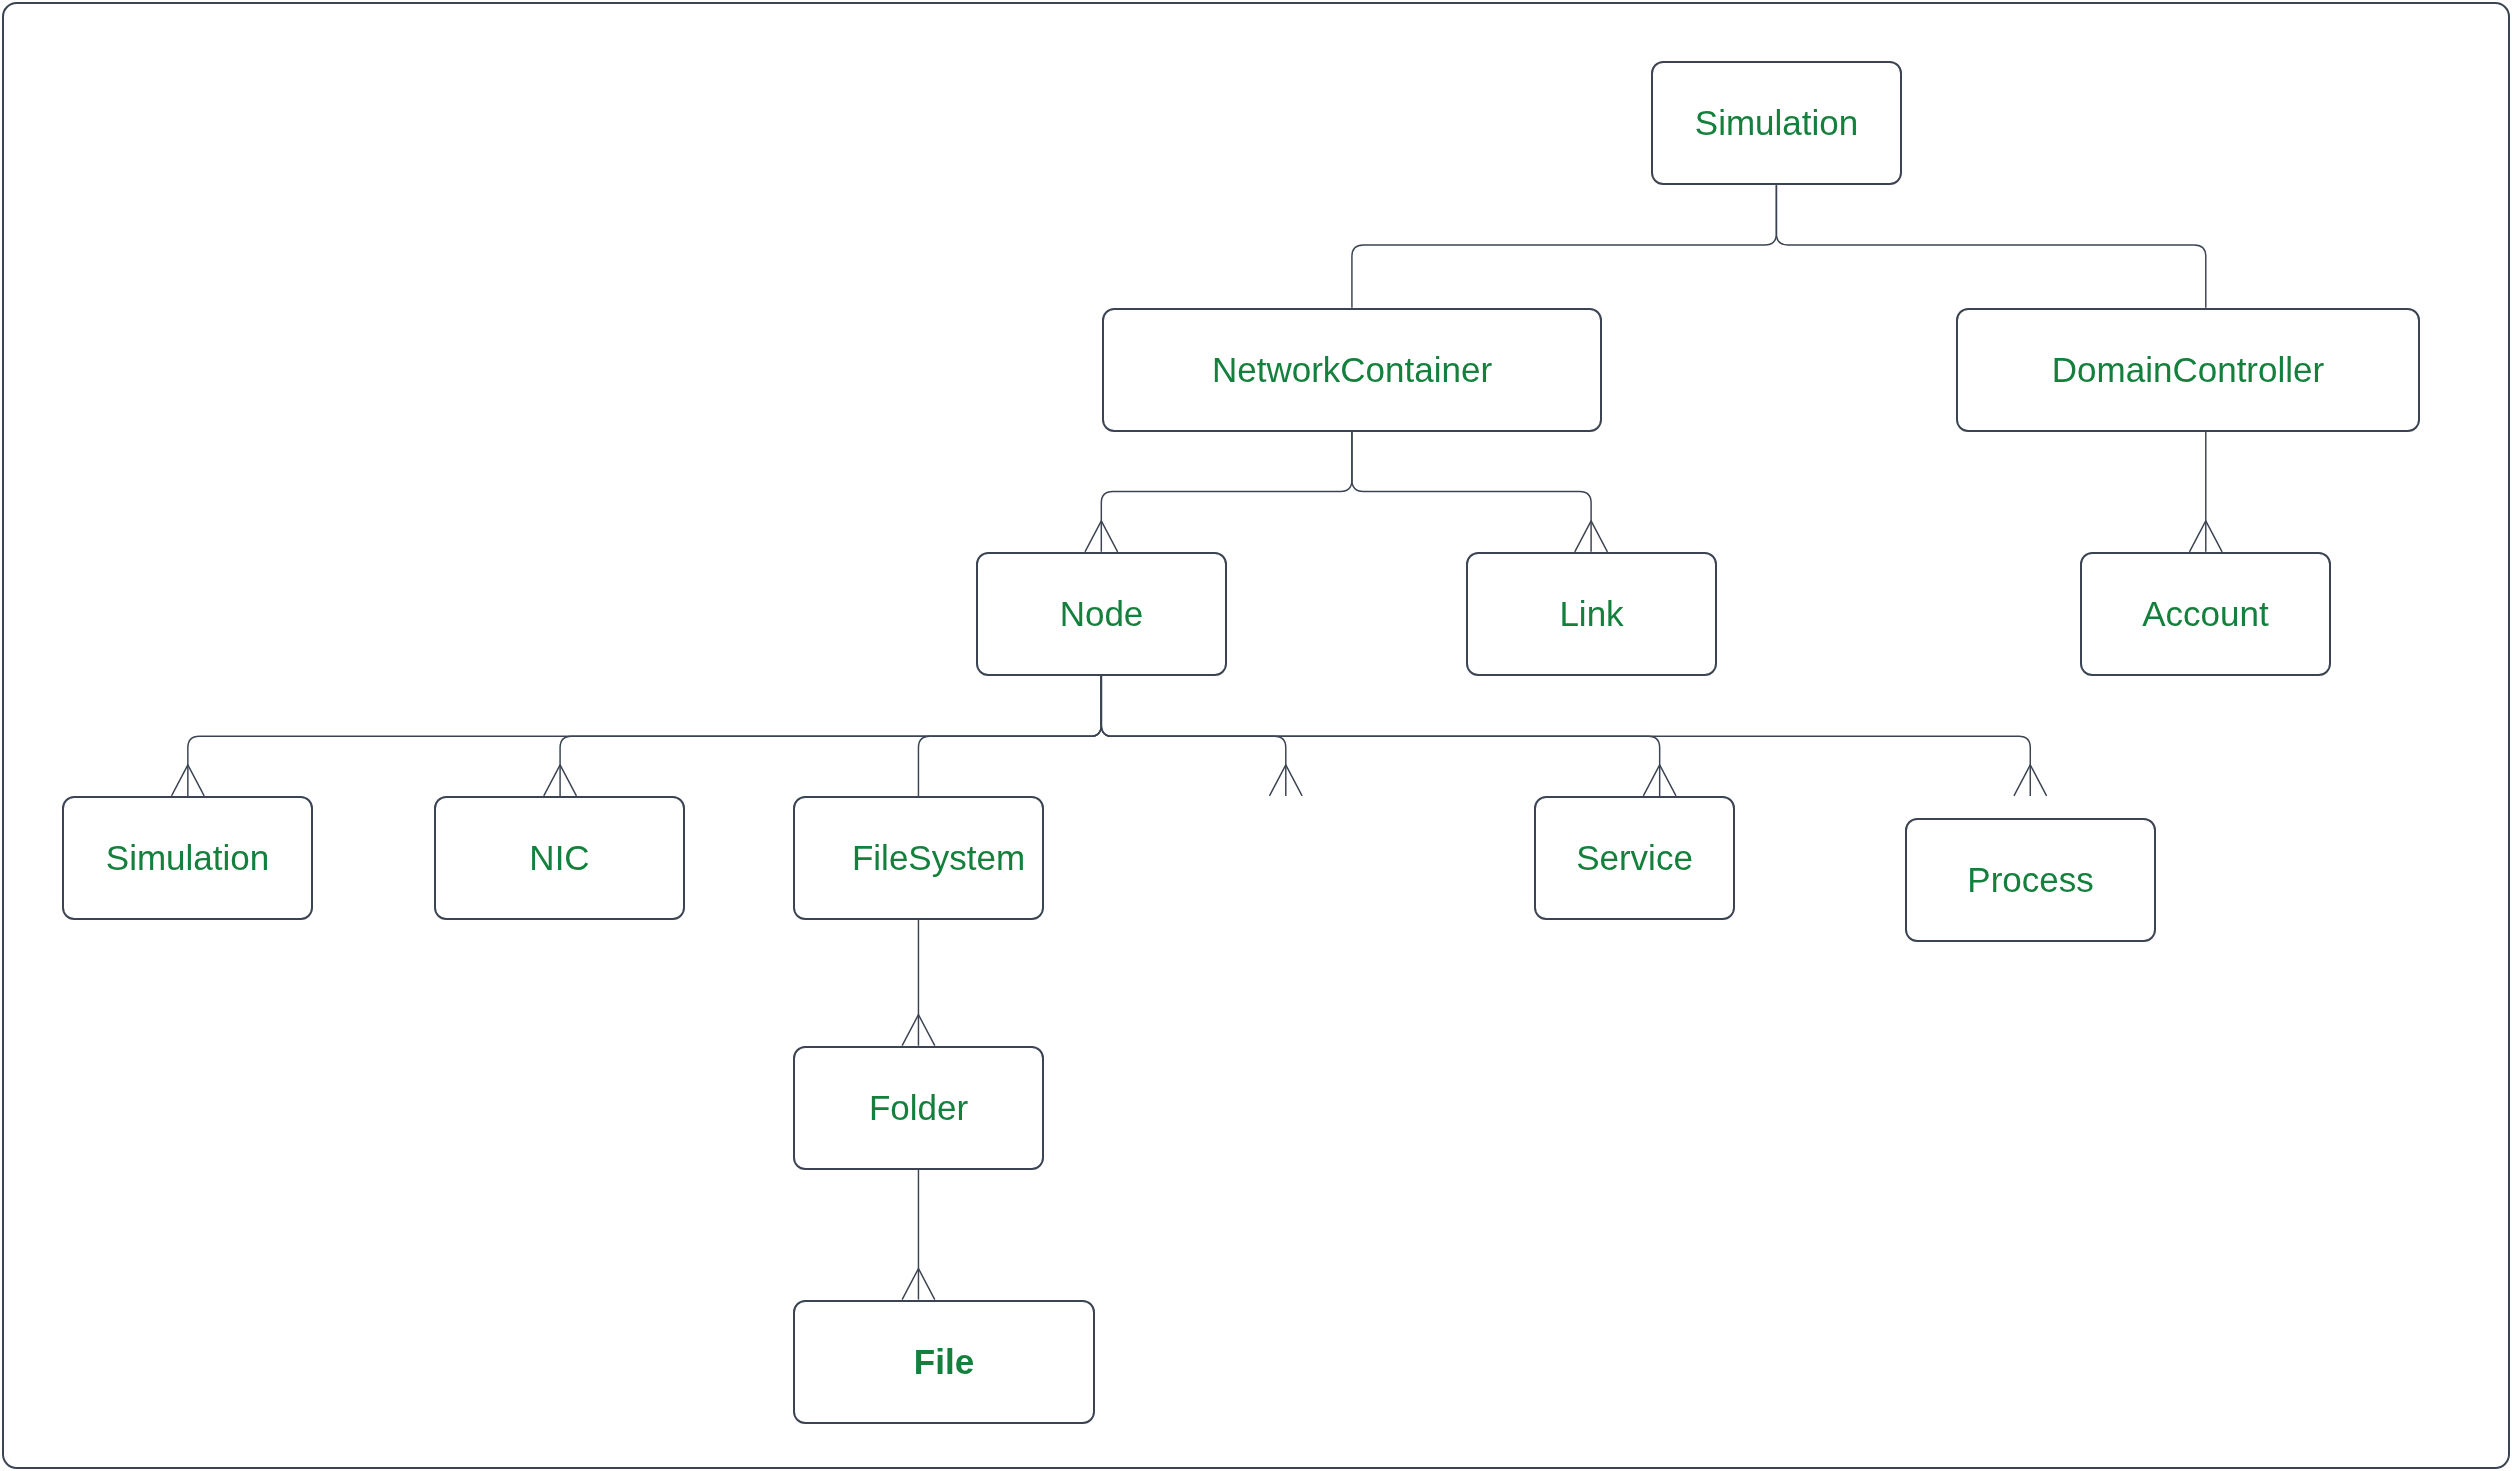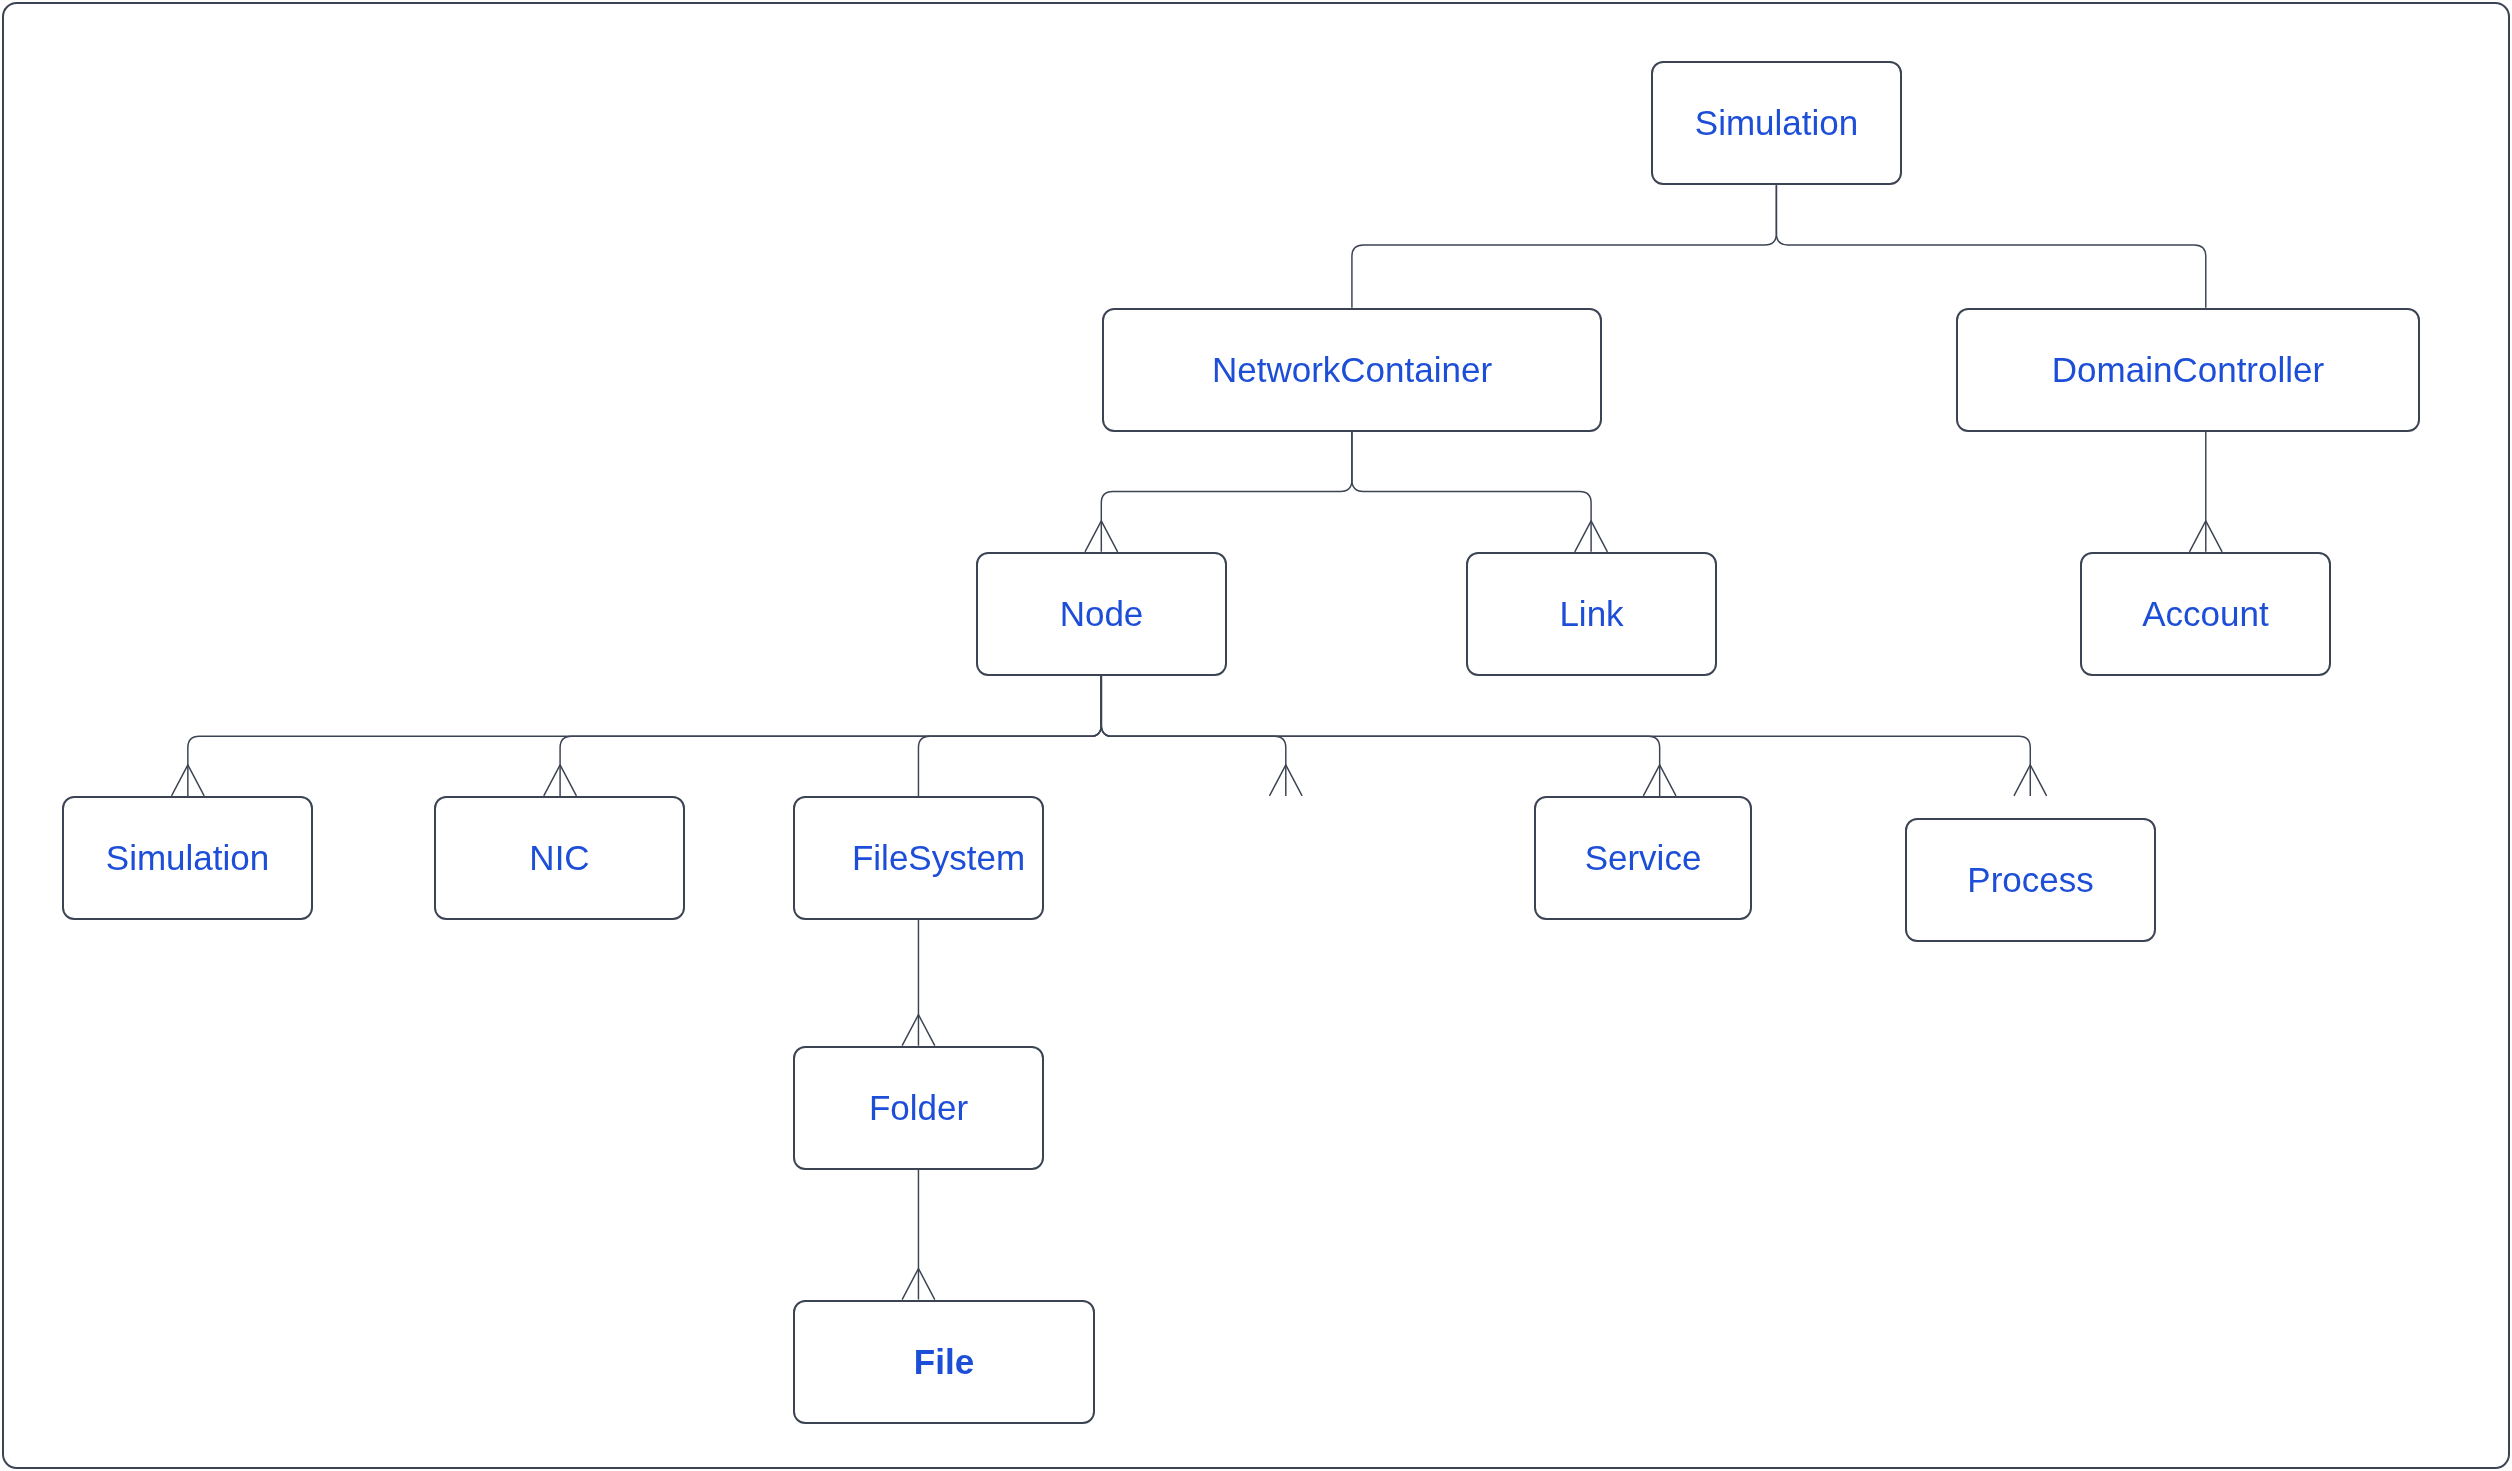--- a/index.html
+++ b/index.html
@@ -39,21 +39,21 @@
     position: absolute;
     box-sizing: border-box;
     height: 124px;
     background: #ffffff;
     border: 2px solid #3c4453;
     border-radius: 12.2px;
     display: flex;
     align-items: center;
     justify-content: center;
     font-size: 35px;
-    color: #1d4ed8;
+    color: #15803d;
     white-space: nowrap;
   }
 </style>
 </head>
 <body>
 
 <div class="canvas">
 
   <svg class="wires" viewBox="0 0 3077 1802" xmlns="http://www.w3.org/2000/svg">
 
@@ -96,20 +96,20 @@
 
   <div class="node" style="left:1651px; top:61px;  width:251px;">Simulation</div>
   <div class="node" style="left:1102px; top:308px; width:500px;">NetworkContainer</div>
   <div class="node" style="left:1956px; top:308px; width:464px;">DomainController</div>
   <div class="node" style="left:976px; top:552px; width:251px;">Node</div>
   <div class="node" style="left:1466px; top:552px; width:251px;">Link</div>
   <div class="node" style="left:2080px; top:552px; width:251px;">Account</div>
   <div class="node" style="left:62px;   top:796px; width:251px;">Simulation</div>
   <div class="node" style="left:434px;  top:796px; width:251px;">NIC</div>
   <div class="node" style="left:793px;  top:796px; width:251px;padding-left:40px;">FileSystem</div>
-  <div class="node" style="left:1534px; top:796px; width:218px;">Service</div>
+  <div class="node" style="left:1534px; top:796px; width:201px;">Service</div>
   <div class="node" style="left:1905px; top:796px; width:251px;margin-top:22px;">Process</div>
   <div class="node" style="left:793px;  top:1046px; width:251px;">Folder</div>
   <div class="node" style="left:793px;  top:1300px; width:302px;font-weight:bold;">File</div>
 
   <div class="frame"></div>
 </div>
 
 
 </body></html>

